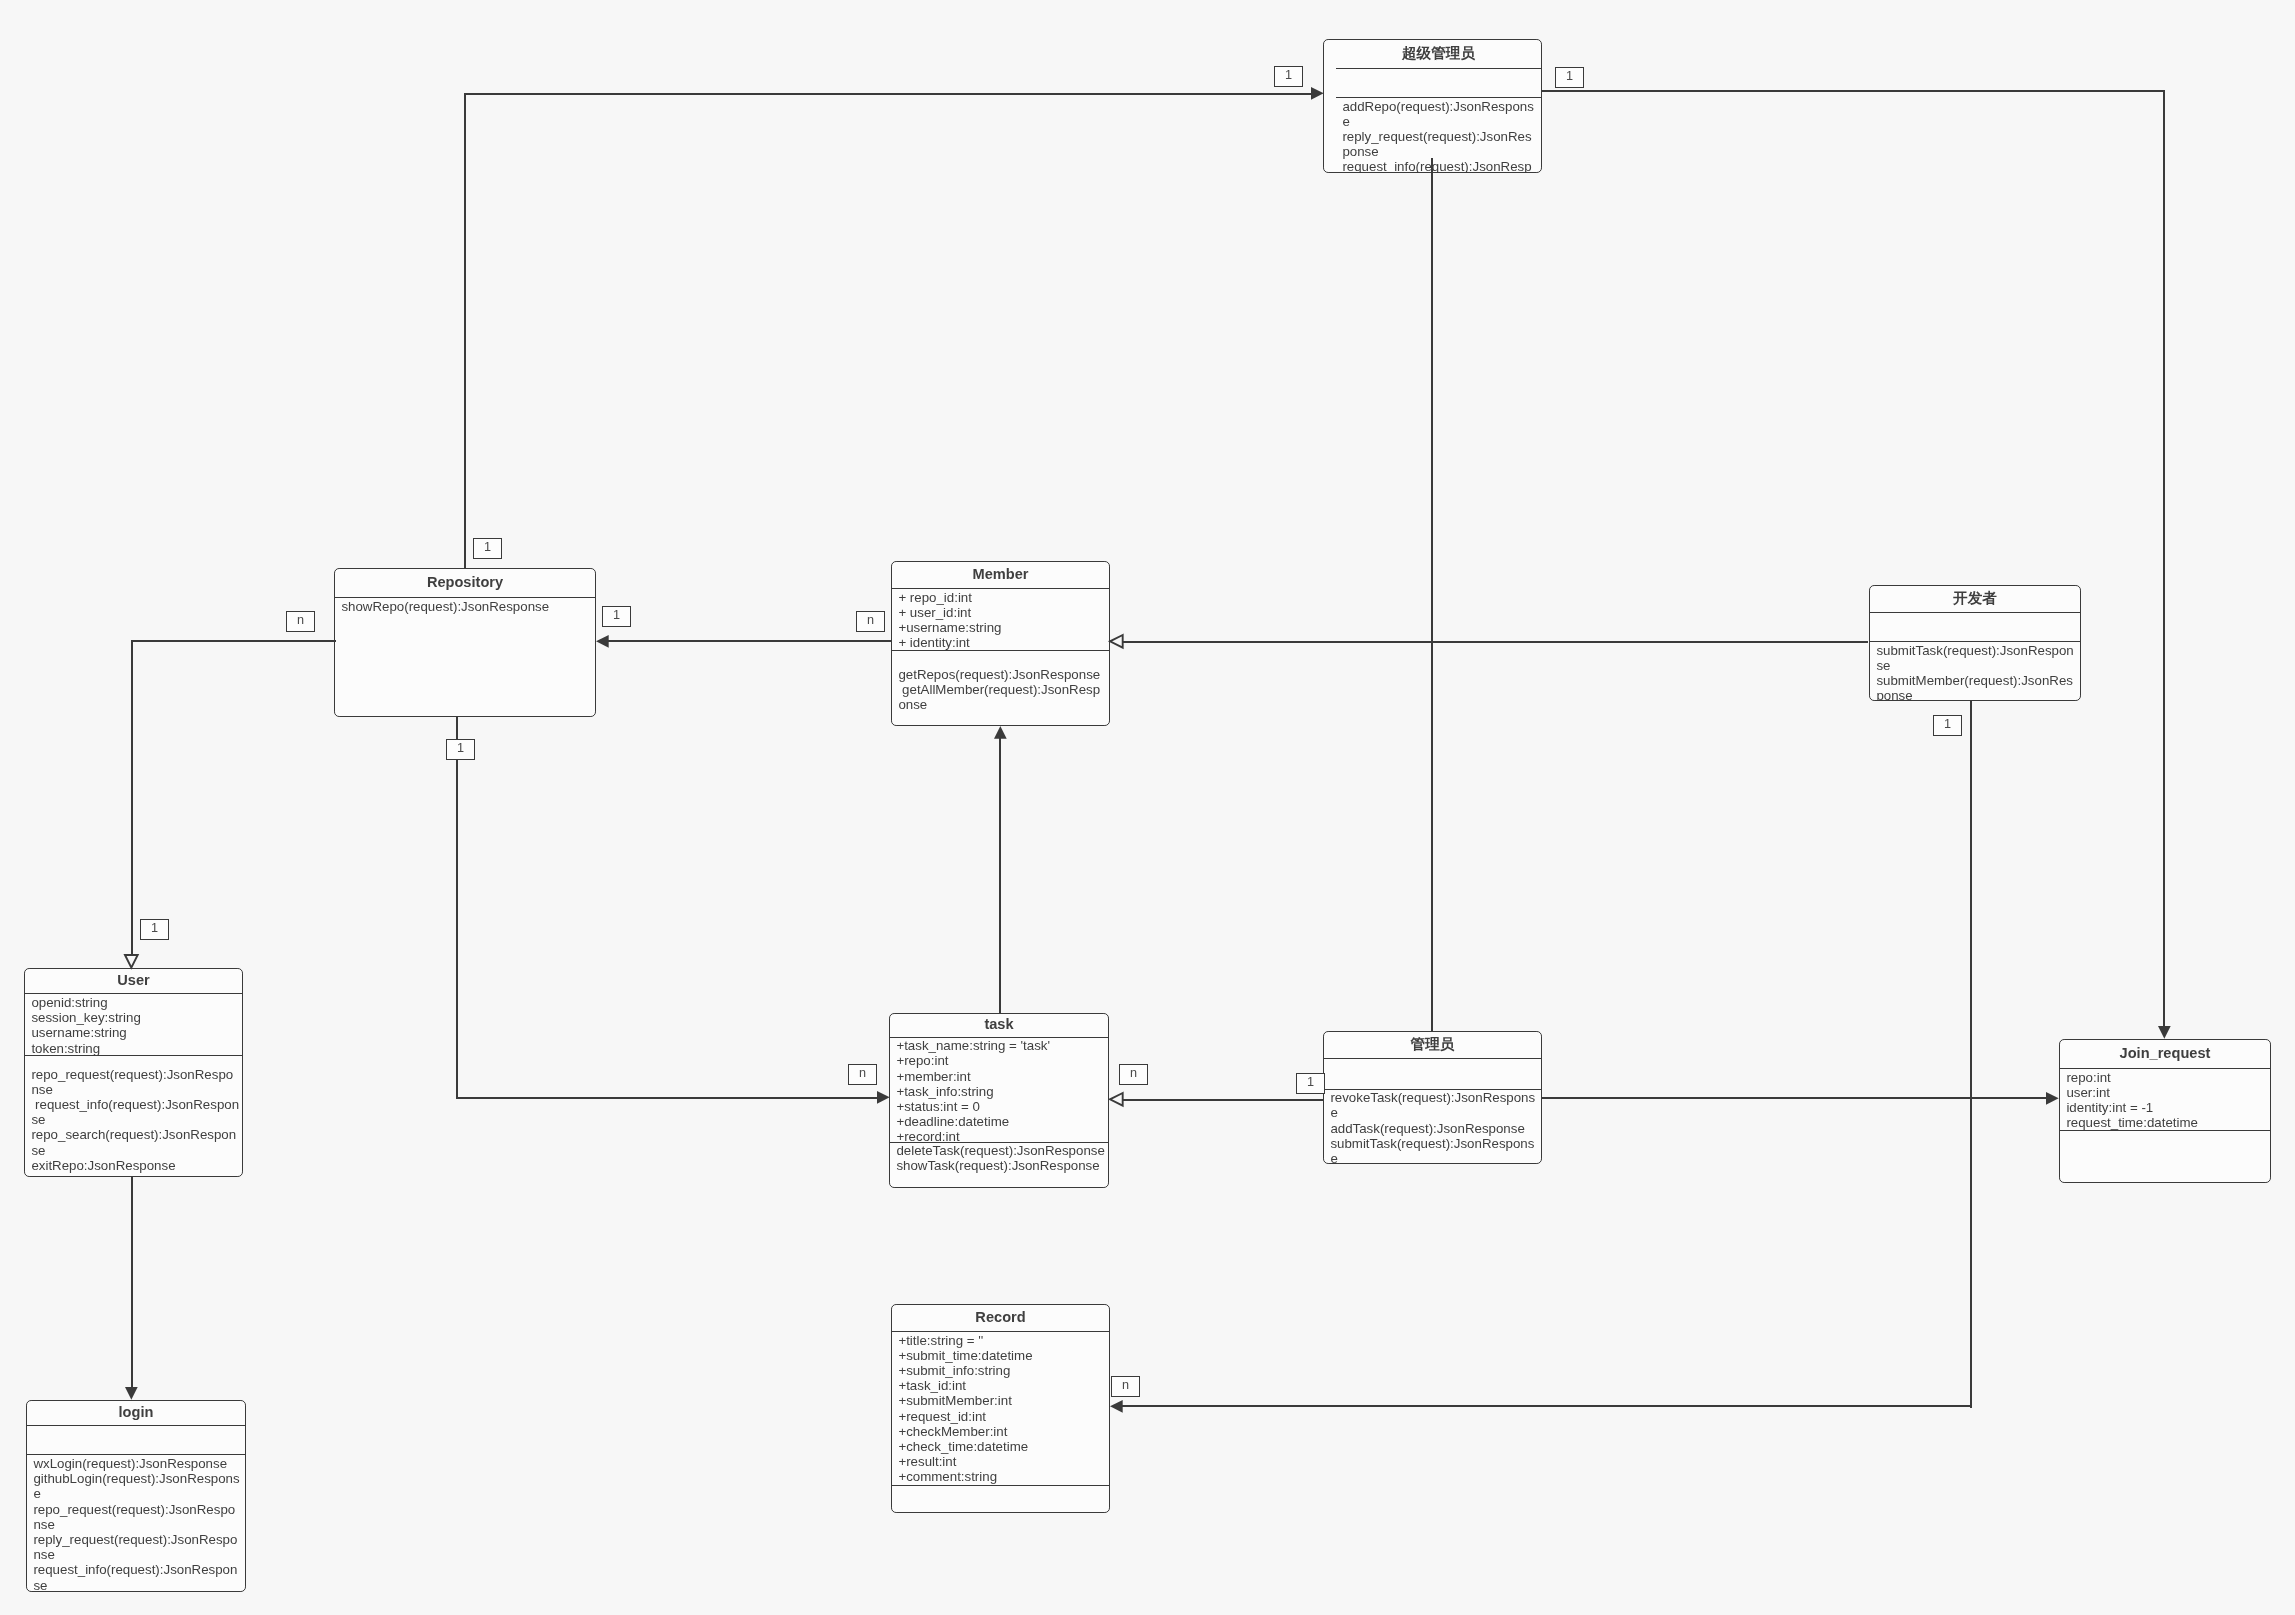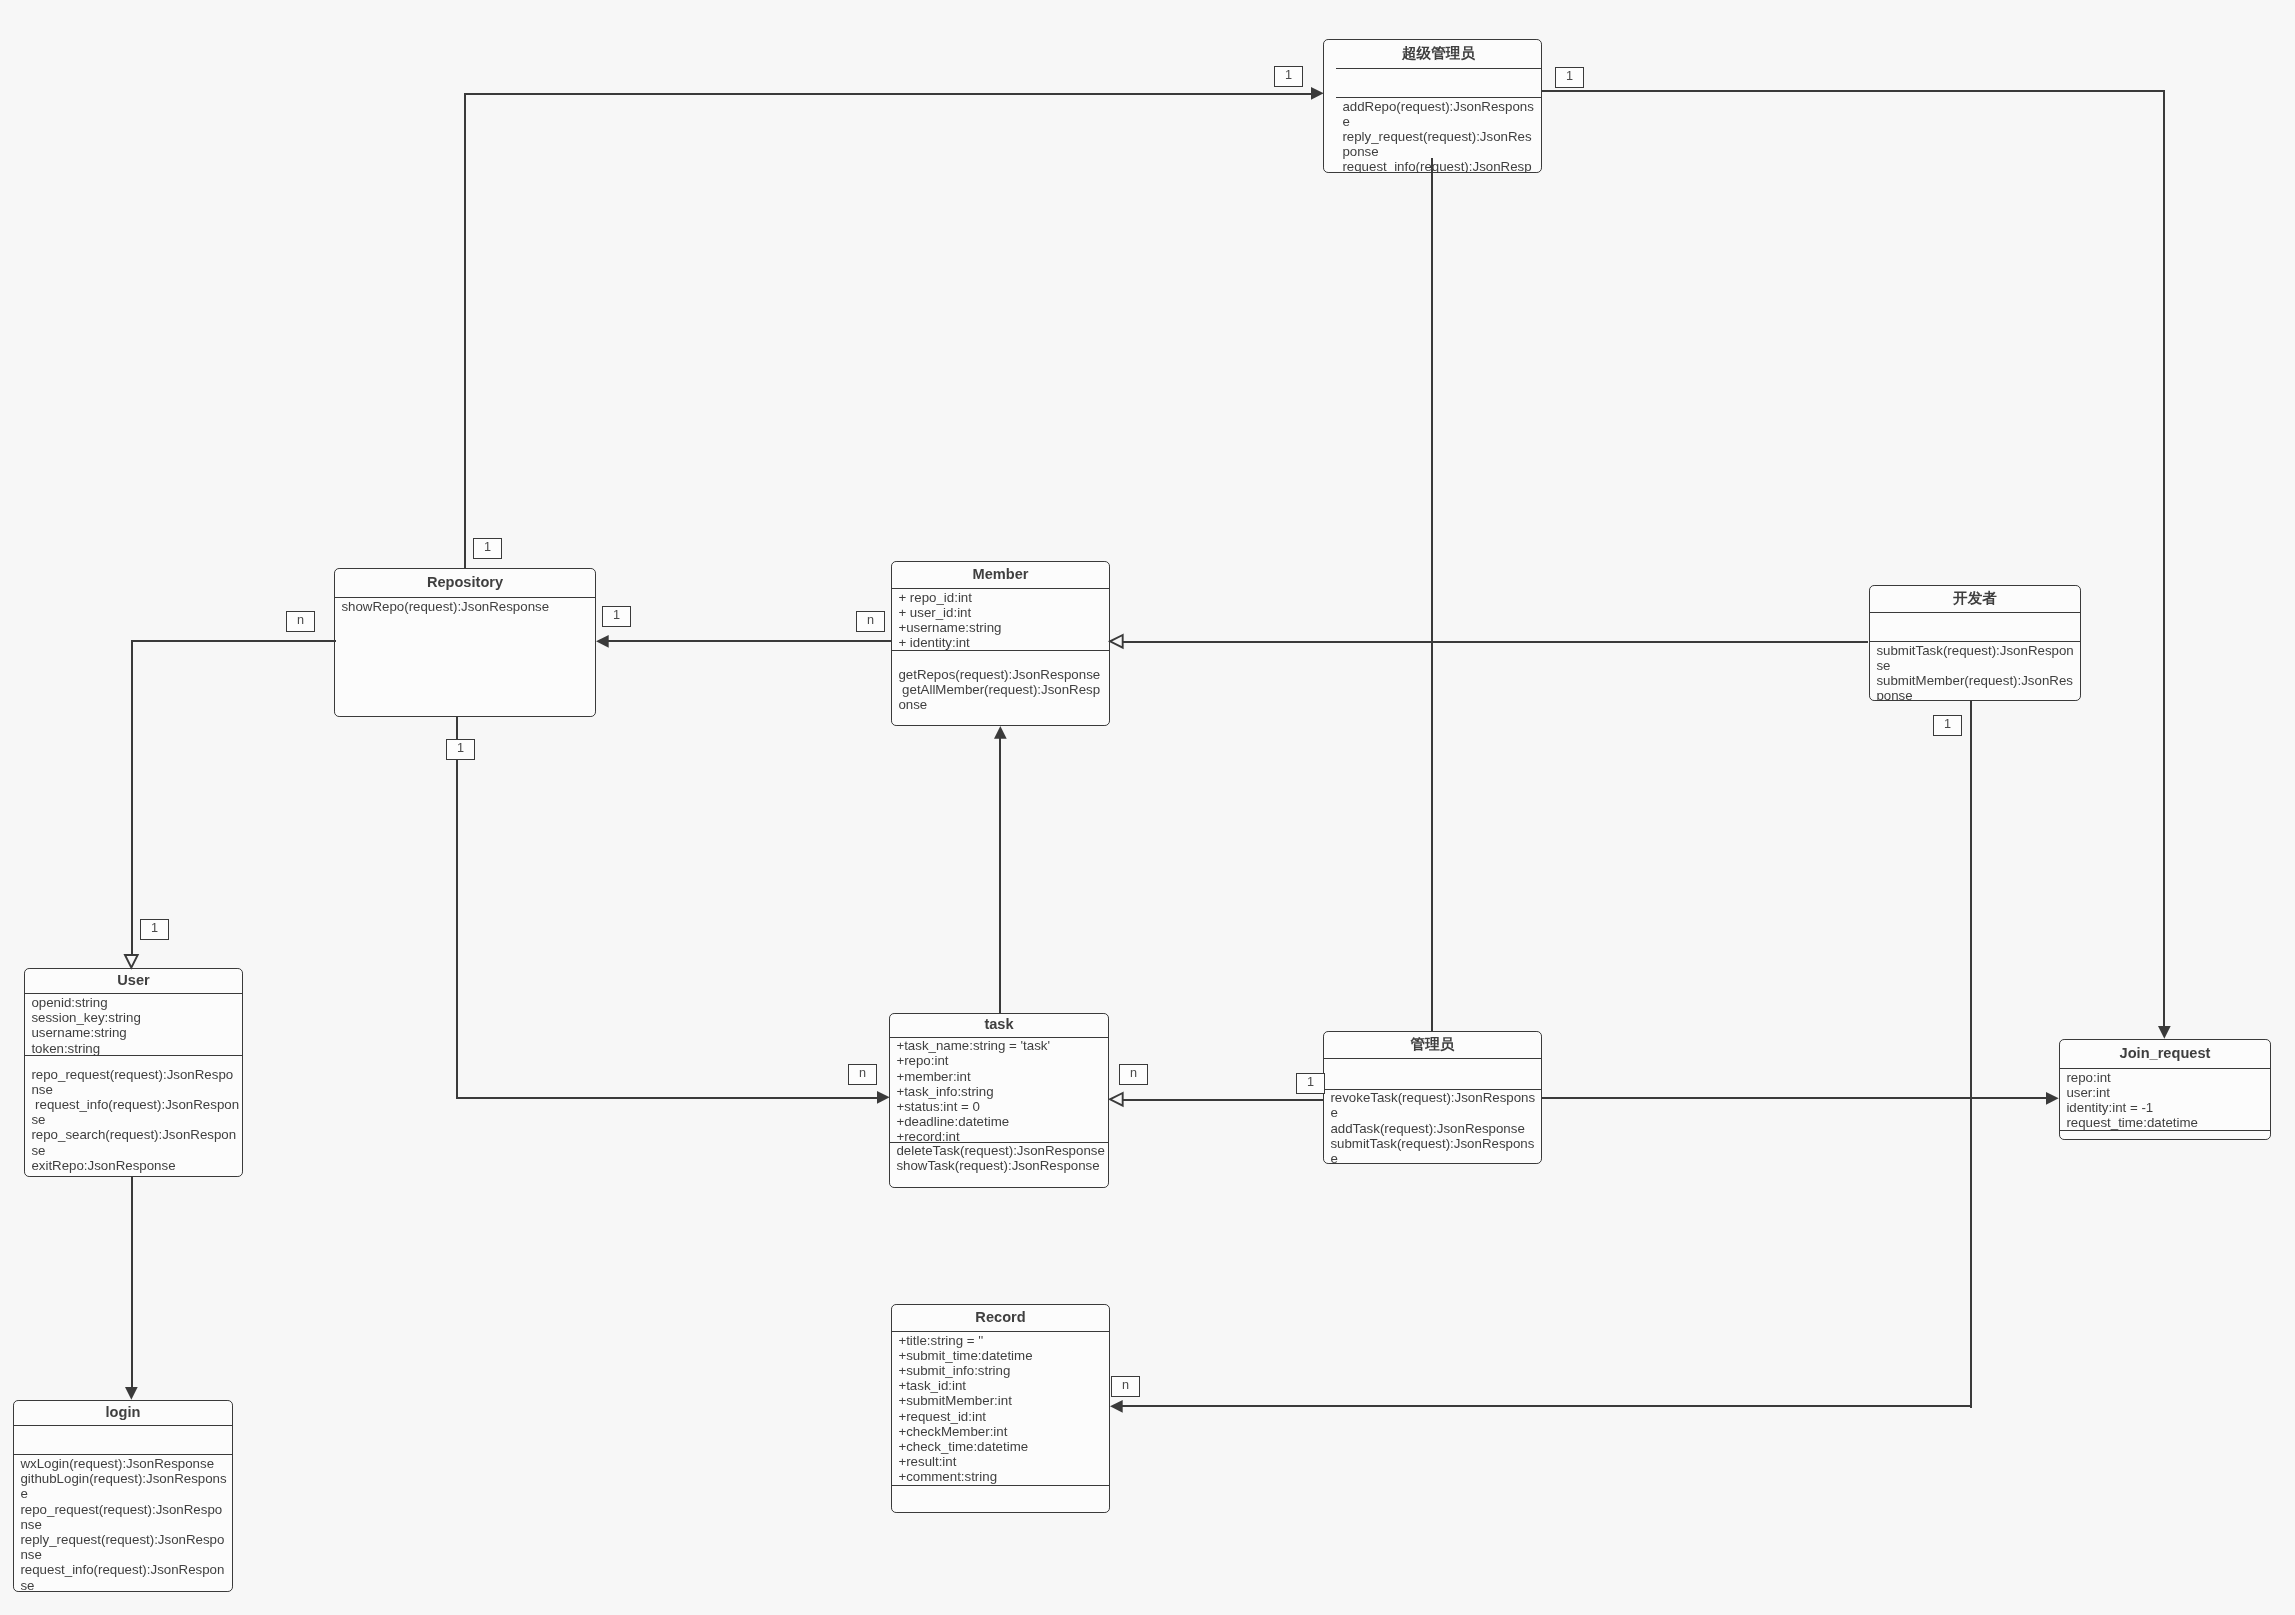--- a/index.html
+++ b/index.html
@@ -104,21 +104,21 @@
     </div>
     <div class="uml-class" style="left: 1323px; top: 1031px; width: 219px; height: 133px;">
       <div class="uml-title" style="height: 27px; line-height: 24px;">管理员</div>
       <div class="uml-attrs" style="height: 30.5px;"></div>
       <div class="uml-methods">
         <div class="uml-line">revokeTask(request):JsonResponse</div>
         <div class="uml-line">addTask(request):JsonResponse</div>
         <div class="uml-line">submitTask(request):JsonResponse</div>
       </div>
     </div>
-    <div class="uml-class" style="left: 2059px; top: 1039px; width: 212px; height: 101px;">
+    <div class="uml-class" style="left: 2059px; top: 1039px; width: 212px; height: 144px;">
       <div class="uml-title" style="height: 29px; line-height: 26px;">Join_request</div>
       <div class="uml-attrs" style="height: 62px;">
         <div class="uml-line">repo:int</div>
         <div class="uml-line">user:int</div>
         <div class="uml-line">identity:int = -1</div>
         <div class="uml-line">request_time:datetime</div>
       </div>
       <div class="uml-methods"></div>
     </div>
     <div class="uml-class" style="left: 891px; top: 1304px; width: 219px; height: 209px;">
@@ -130,21 +130,21 @@
         <div class="uml-line">+task_id:int</div>
         <div class="uml-line">+submitMember:int</div>
         <div class="uml-line">+request_id:int</div>
         <div class="uml-line">+checkMember:int</div>
         <div class="uml-line">+check_time:datetime</div>
         <div class="uml-line">+result:int</div>
         <div class="uml-line">+comment:string</div>
       </div>
       <div class="uml-methods"></div>
     </div>
-    <div class="uml-class" style="left: 13px; top: 1400px; width: 220px; height: 192px;">
+    <div class="uml-class" style="left: 26px; top: 1400px; width: 220px; height: 192px;">
       <div class="uml-title" style="height: 25.4px; line-height: 23px;">login</div>
       <div class="uml-attrs" style="height: 29px;"></div>
       <div class="uml-methods">
         <div class="uml-line">wxLogin(request):JsonResponse</div>
         <div class="uml-line">githubLogin(request):JsonResponse</div>
         <div class="uml-line">repo_request(request):JsonResponse</div>
         <div class="uml-line">reply_request(request):JsonResponse</div>
         <div class="uml-line">request_info(request):JsonResponse</div>
       </div>
     </div>

